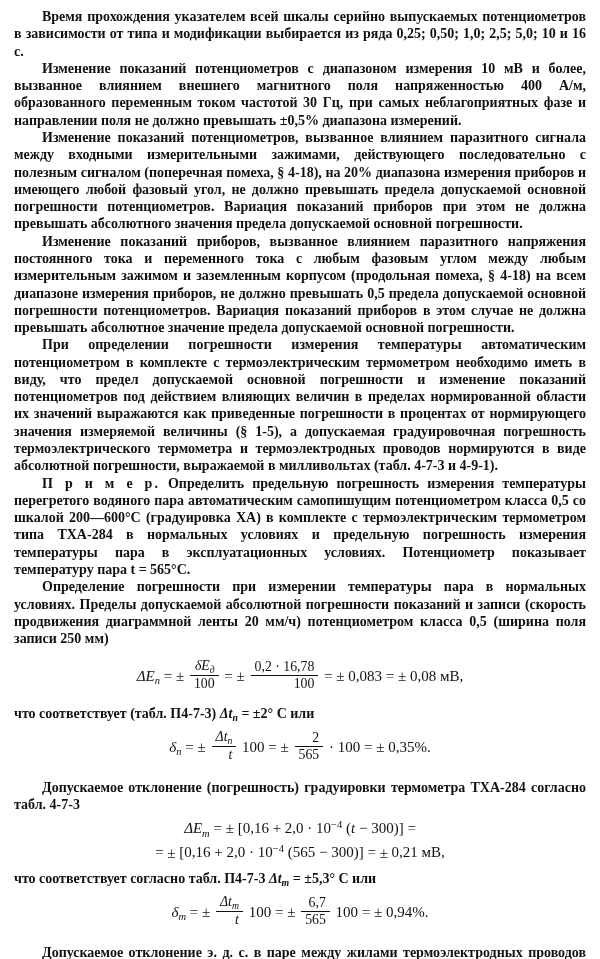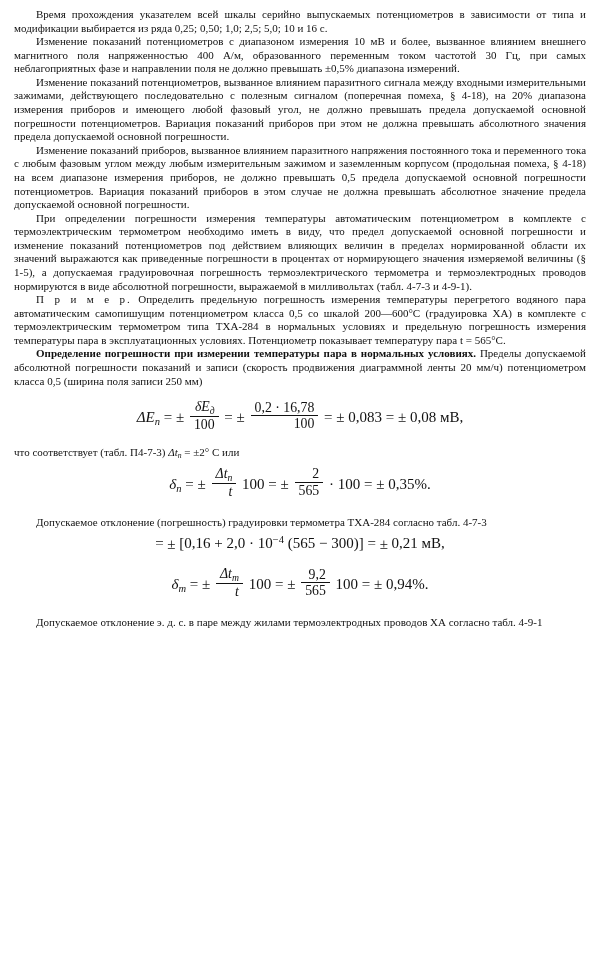--- a/index.html
+++ b/index.html
@@ -16,26 +16,27 @@
   }
   .page {
     width: 600px;
     height: 959px;
     box-sizing: border-box;
     padding: 8px 14px 0 14px;
     position: relative;
   }
   p.para {
     margin: 0 0 0 0;
-    font-size: 11px;
+    font-size: 14px;
     line-height: 1.235;
     text-align: justify;
     text-indent: 2.0em;
     text-justify: inter-word;
     hyphens: manual;
+    font-weight: bold;
   }
   p.para.noind {
     text-indent: 0;
   }
   .formula {
     text-align: center;
     font-size: 15px;
     line-height: 1.3;
     margin: 7px 0 7px 0;
     white-space: nowrap;
@@ -125,31 +126,33 @@
     100 <span>=</span> <span class="pm"></span>
     <span class="frac"><span class="num">2</span><span class="den">565</span></span>
     · 100 <span>=</span> <span class="pm"></span> 0,35%.
   </div>
 
   <div class="gap-m"></div>
 
   <p class="para">Допускаемое отклонение (погрешность) градуировки термометра ТХА-284 согласно табл. 4-7-3</p>
 
   <div class="formula tight">
+    <span class="eqline"><i>ΔE</i><span class="sub"><i>т</i></span> <span>=</span> <span class="pm"></span> [0,16 + 2,0 · 10<span class="sup">−4</span> (<i>t</i> − 300)] =</span>
     <span class="eqline">= <span class="pm"></span> [0,16 + 2,0 · 10<span class="sup">−4</span> (565 − 300)] = <span class="pm"></span> 0,21 мВ,</span>
   </div>
 
   <div class="gap-s"></div>
 
+  <p class="para noind">что соответствует согласно табл. П4-7-3 <i>Δt</i><span class="sub"><i>т</i></span> = ±5,3° C или</p>
 
   <div class="formula">
     <i>δ</i><span class="sub"><i>т</i></span> <span>=</span> <span class="pm"></span>
     <span class="frac"><span class="num"><i>Δt</i><span class="sub"><i>т</i></span></span><span class="den"><i>t</i></span></span>
     100 <span>=</span> <span class="pm"></span>
-    <span class="frac"><span class="num">9,2</span><span class="den">565</span></span>
+    <span class="frac"><span class="num">6,7</span><span class="den">565</span></span>
     100 <span>=</span> <span class="pm"></span> 0,94%.
   </div>
 
   <div class="gap-m"></div>
 
   <p class="para">Допускаемое отклонение э. д. с. в паре между жилами термоэлектродных проводов ХА согласно табл. 4-9-1</p>
 
 </div>
 
 </body></html>

